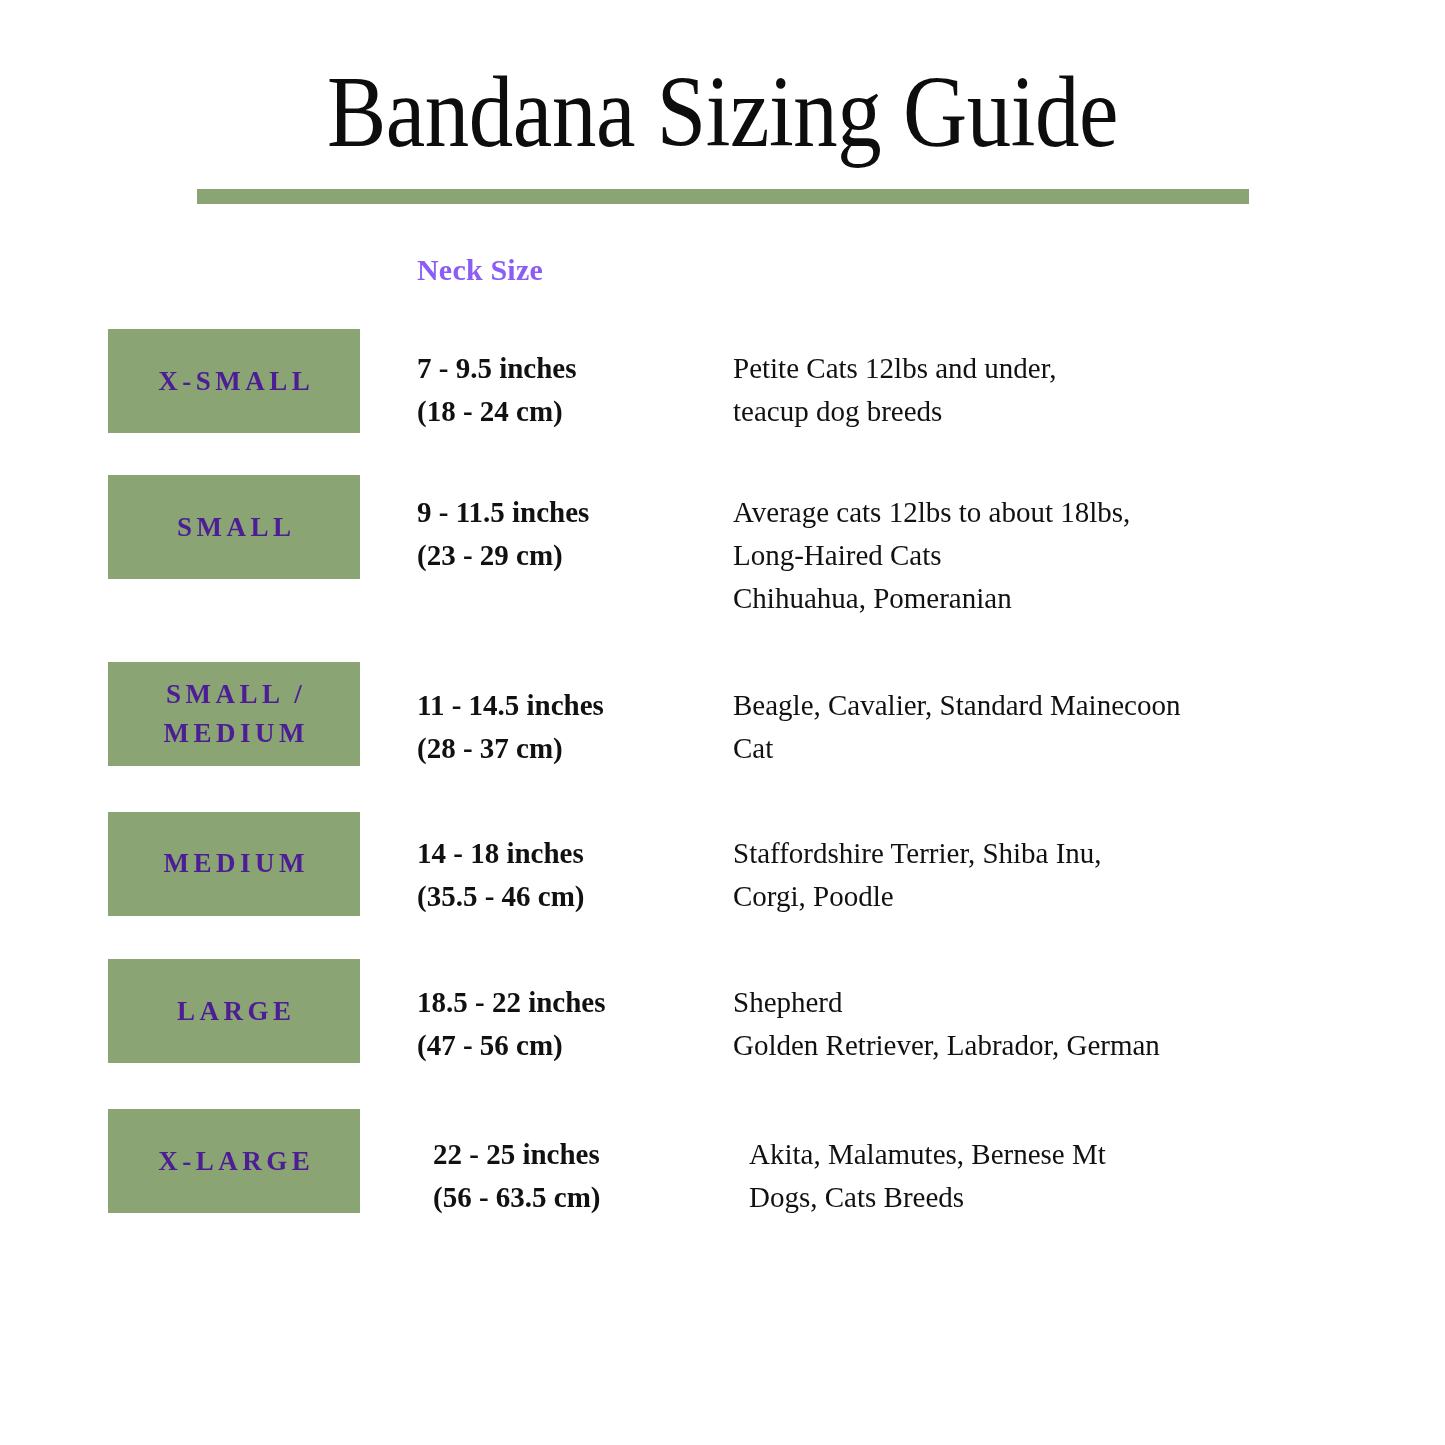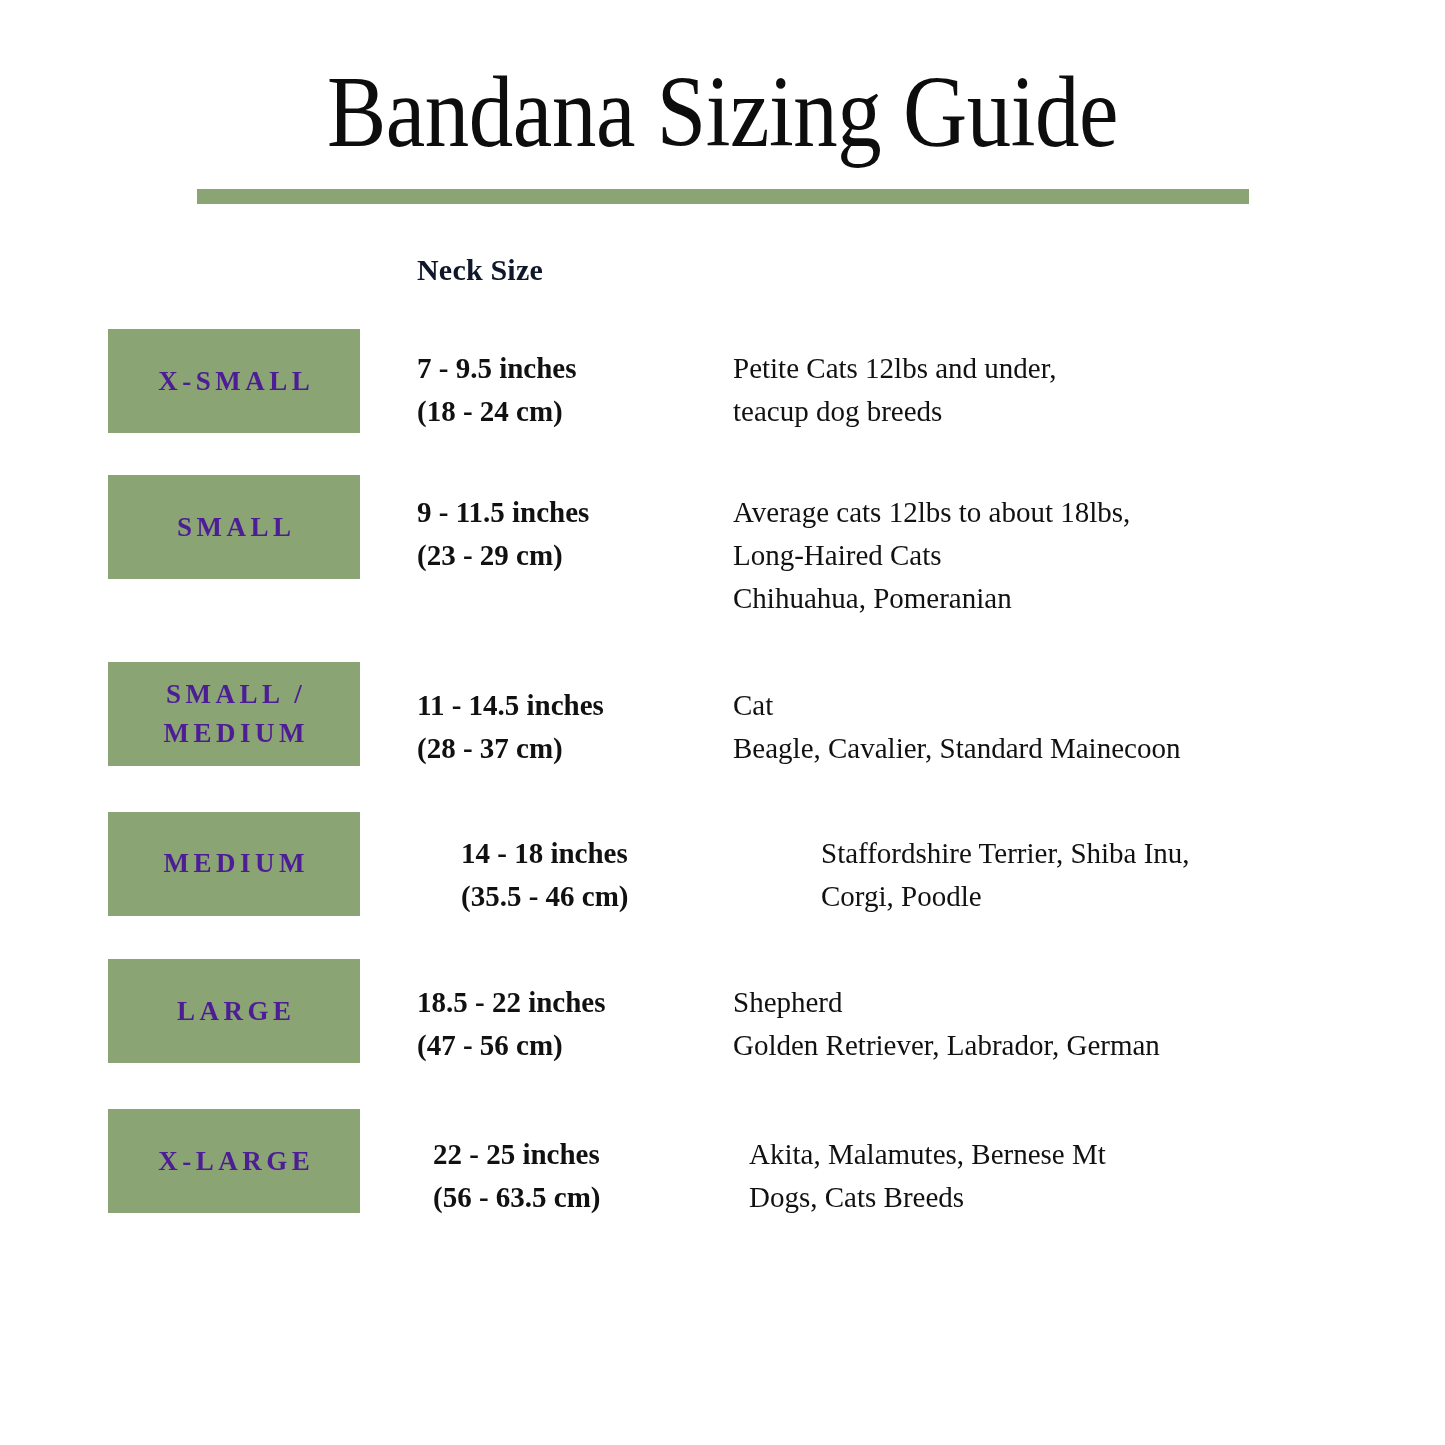--- a/index.html
+++ b/index.html
@@ -66,21 +66,21 @@
     flex: 0 0 316px;
   }
   .head-breeds {
     flex: 1 1 auto;
   }
   .col-header {
     font-family: "Liberation Serif", "DejaVu Serif", serif;
     font-weight: 700;
     font-size: 30px;
     letter-spacing: 0.2px;
-    color: #0f172a;
+    color: #8b5cf6;
     white-space: nowrap;
   }
 
   .row {
     display: flex;
     align-items: flex-start;
     margin-top: 42px;
   }
   .row:first-of-type {
     margin-top: 34px;
@@ -145,21 +145,21 @@
   }
 
   
   .row.r1 .cell-neck,
   .row.r1 .cell-breeds { padding-top: 18px; }
   .row.r2 .cell-neck,
   .row.r2 .cell-breeds { padding-top: 16px; }
   .row.r3 .cell-neck,
   .row.r3 .cell-breeds { padding-top: 22px; }
   .row.r4 .cell-neck,
-  .row.r4 .cell-breeds { padding-top: 20px; margin-left: 44px; }
+  .row.r4 .cell-breeds { padding-top: 20px; }
   .row.r5 .cell-neck,
   .row.r5 .cell-breeds { padding-top: 22px; }
   .row.r6 .cell-neck { padding-top: 24px; padding-left: 16px; }
   .row.r6 .cell-breeds { padding-top: 24px; }
 </style>
 </head>
 <body>
 
 <div class="page">
 
@@ -232,22 +232,22 @@
         </div>
       </div>
       <div class="cell-neck">
         <div class="neck-text">
           <span class="line">11 - 14.5 inches</span>
           <span class="line">(28 - 37 cm)</span>
         </div>
       </div>
       <div class="cell-breeds">
         <div class="breeds-text">
+          <span class="line">Beagle, Cavalier, Standard Mainecoon</span>
           <span class="line">Cat</span>
-          <span class="line">Beagle, Cavalier, Standard Mainecoon</span>
         </div>
       </div>
     </div>
 
     <div class="row r4">
       <div class="cell-badge">
         <div class="badge">
           <span>
             <span class="badge-line">MEDIUM</span>
           </span>

